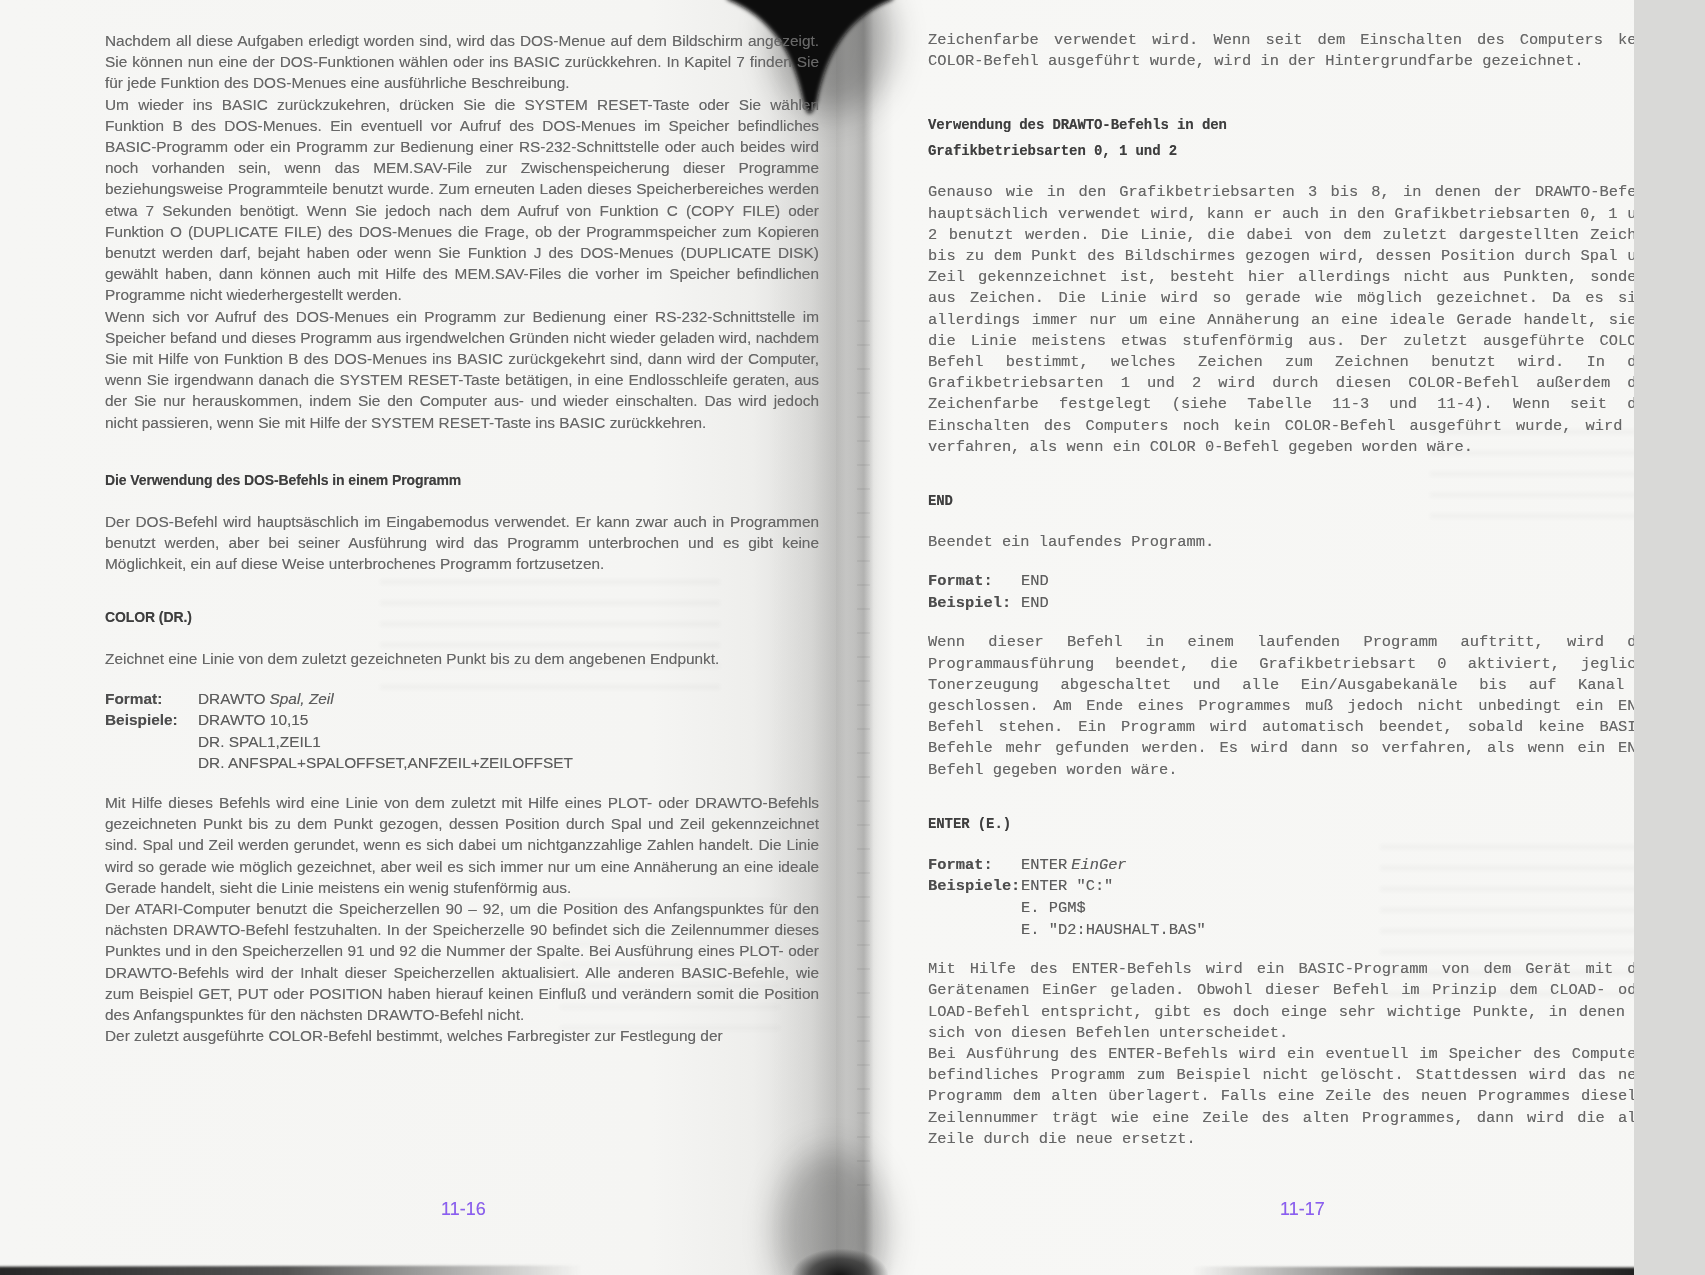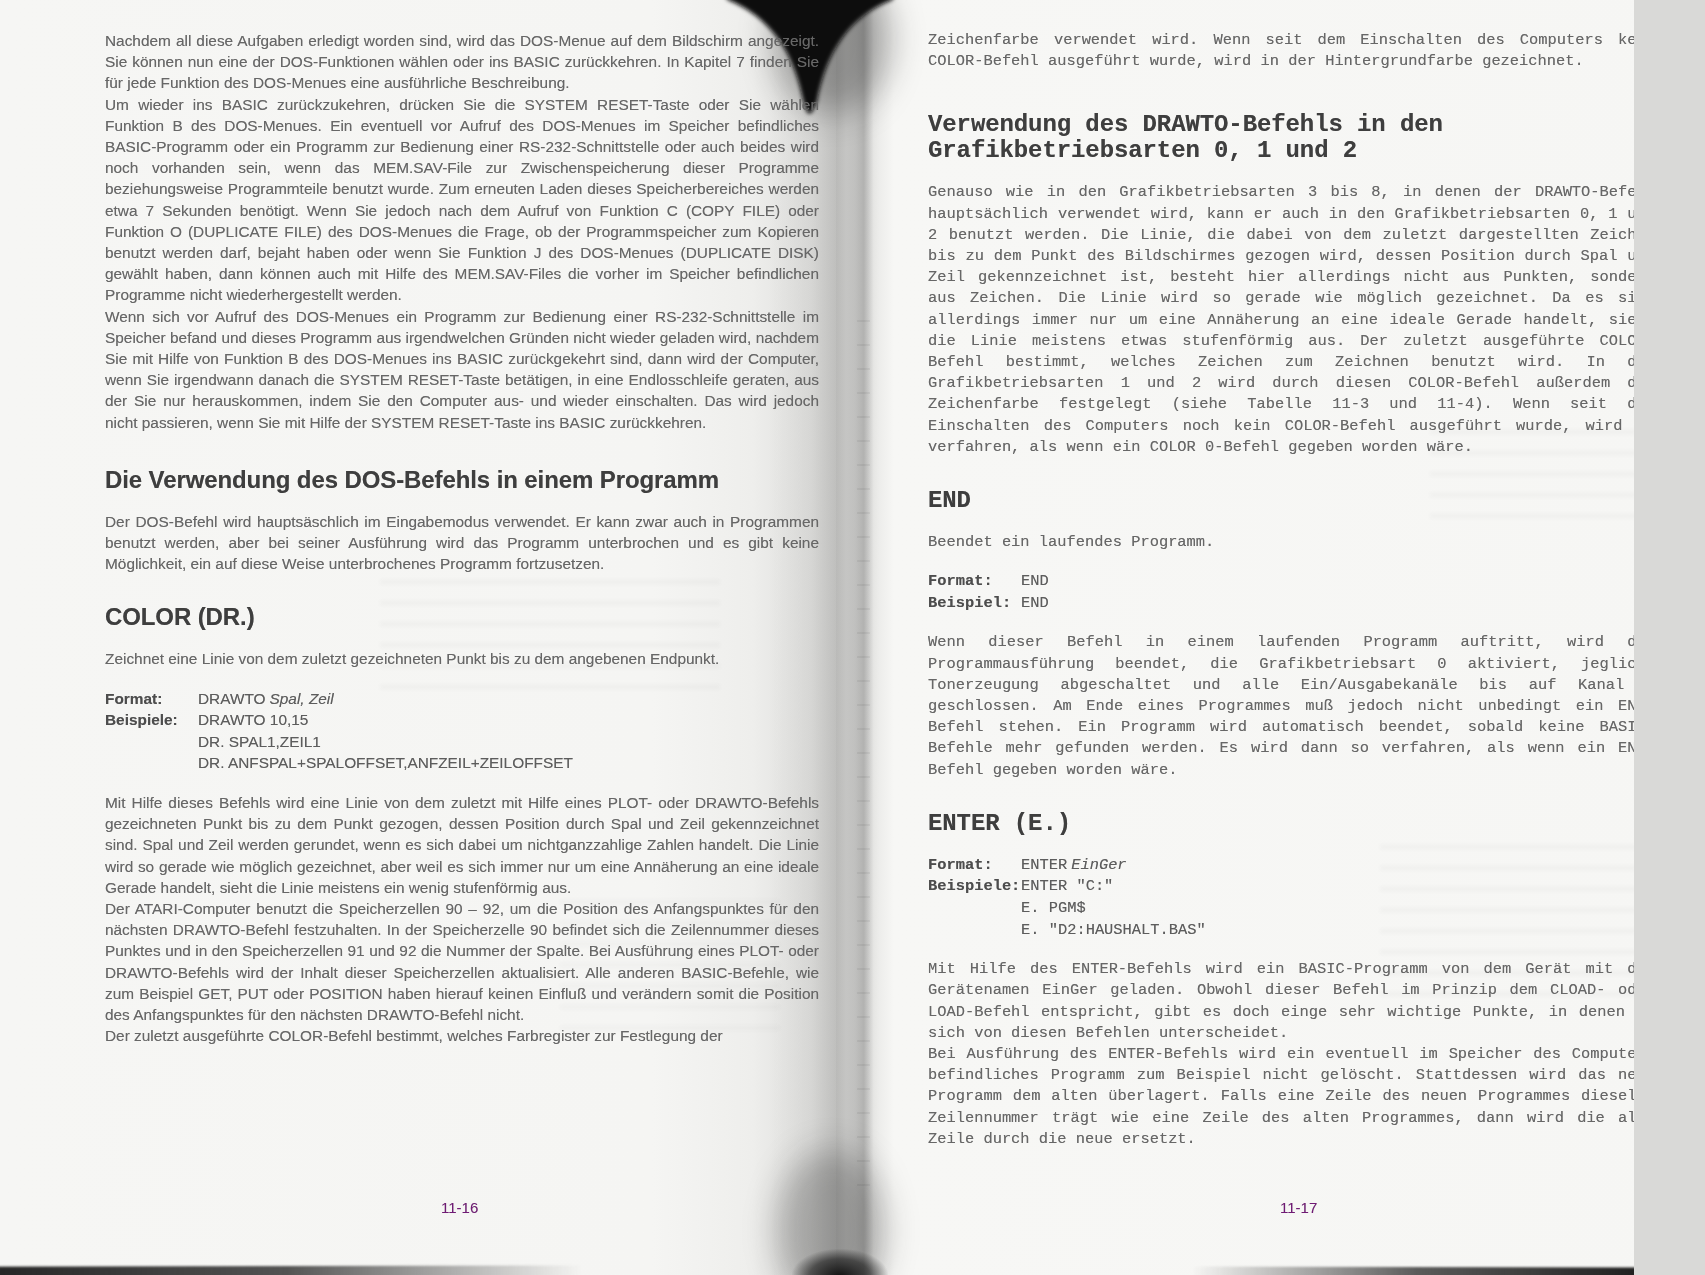--- a/index.html
+++ b/index.html
@@ -63,36 +63,36 @@
   
   .col{position:absolute;top:30px;color:#676767;font-size:15.4px;line-height:21.2px;}
   .col-left{left:105px;width:714px;}
   .col-right{left:928px;width:727px;font-family:Liberation Mono, monospace;}
   p.body{
     margin:0;text-align:justify;
     text-shadow:0 0 0.5px rgba(104,104,104,0.55);
   }
   p.body.spaced{margin-top:18px;}
   .heading{
-    font-weight:bold;color:#3e3e3e;font-size:24px;line-height:26px;
+    font-weight:bold;color:#3e3e3e;font-size:14px;line-height:26px;
     letter-spacing:-0.1px;margin-top:30px;
     text-shadow:0 0 0.5px rgba(62,62,62,0.5);
   }
   .heading.first-gap{margin-top:34px;}
   .heading.two-line{margin-top:40px;}
   .fmt{margin-top:18px;}
   .fmt-row{display:flex;line-height:21.6px;}
   .fmt-label{
     flex:0 0 93px;font-weight:bold;color:#4d4d4d;
     text-shadow:0 0 0.5px rgba(77,77,77,0.5);
   }
   .fmt-val{color:#5d5d5d;text-shadow:0 0 0.5px rgba(93,93,93,0.55);}
   .fmt-ital{font-style:italic;margin-left:4px;}
   .pagenum{
-    position:absolute;top:1199px;font-size:15px;color:#701a75;
+    position:absolute;top:1199px;font-size:18px;color:#8b5cf6;
     text-shadow:0 0 0.5px rgba(118,118,118,0.5);
   }
   .pagenum-left{left:441px;}
   .pagenum-right{left:1280px;}
 </style>
 </head>
 <body>
 
 <div class="scan">
 

